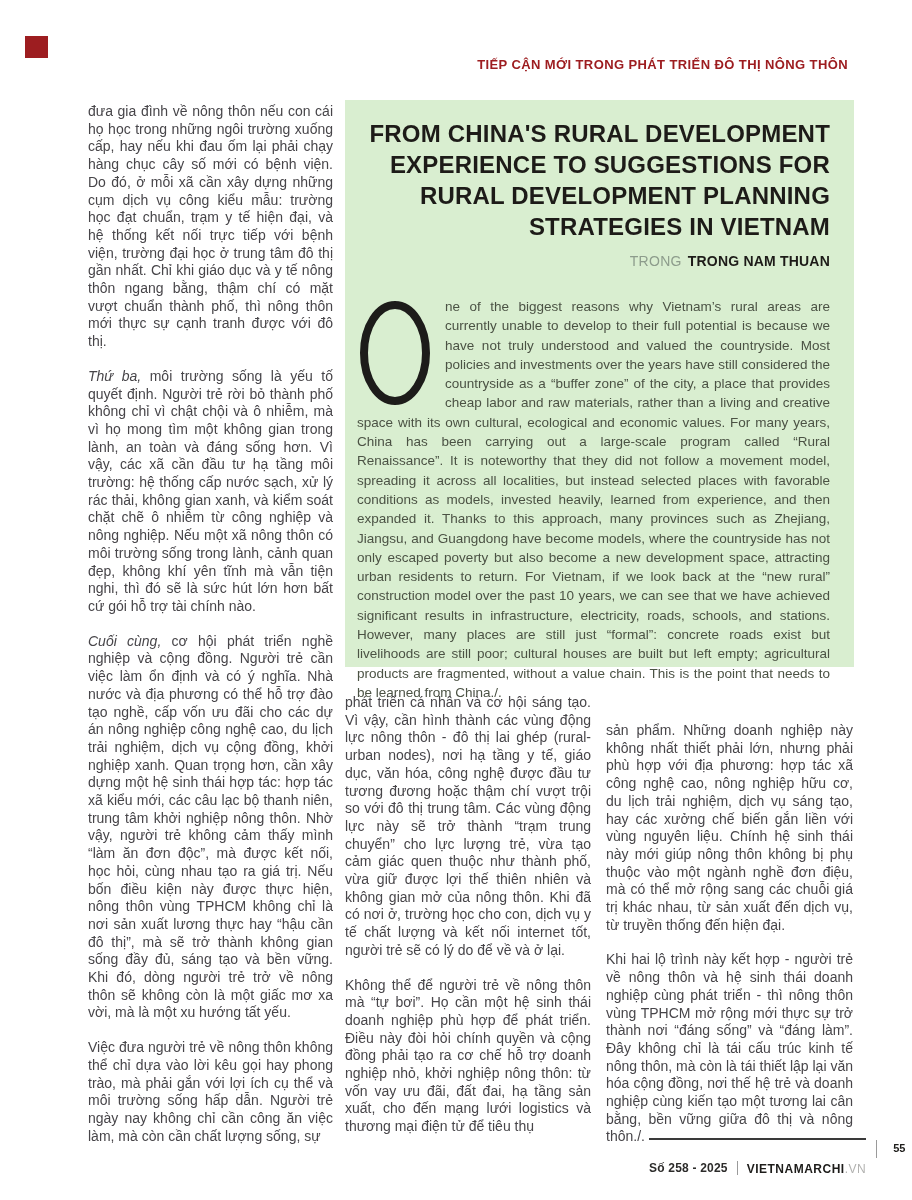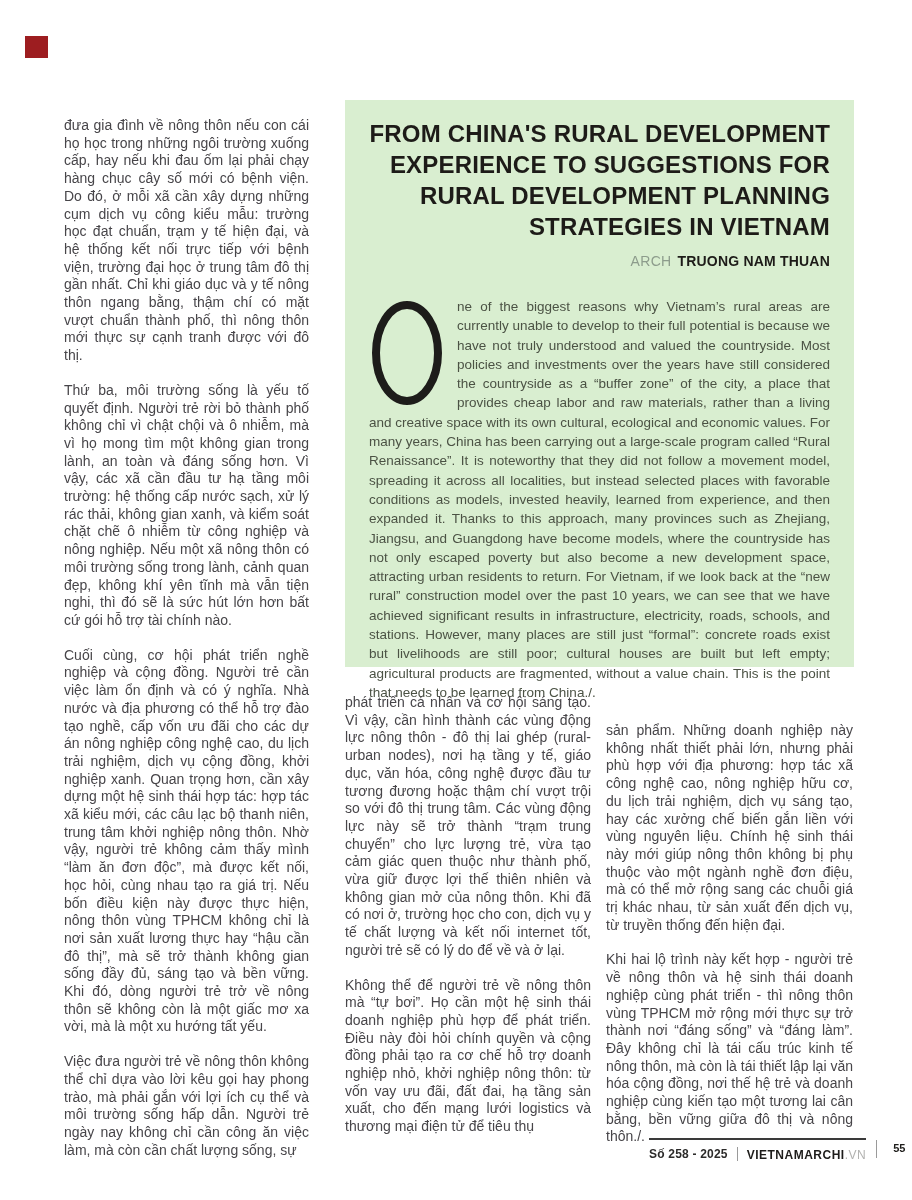--- a/index.html
+++ b/index.html
@@ -17,78 +17,79 @@
     font-size:13px; font-weight:bold; color:#9d1d20; letter-spacing:0.4px;
   }
 
   
   .col {
     position:absolute; color:#474549; font-size:14px; line-height:17.7px;
     text-align:justify;
   }
   .col p { margin:0 0 17px 0; }
   .col p:last-child { margin-bottom:0; }
-  .lead { }
+  .lead { font-style:italic; }
 
-  .col-left  { left:64px;  top:103px; width:245px;margin-top:14px; }
+  .col-left  { left:88px;  top:103px; width:245px; }
   .col-mid   { left:345px; top:694px; width:246px; }
   .col-right { left:606px; top:722px; width:247px; }
 
   
   .green-box {
     position:absolute; left:345px; top:100px; width:509px; height:567px;
-    background:#d9eed0; box-sizing:border-box; padding:18px 24px 0 24px;
+    background:#d9eed0; box-sizing:border-box; padding:18px 24px 0 12px;
   }
   .gb-title {
     margin:0; text-align:right; font-size:24px; line-height:31px;
     font-weight:bold; color:#1d1b18; white-space:pre-line; letter-spacing:0.2px;
   }
   .gb-byline { text-align:right; margin-top:11px; font-size:14px; color:#1d1b18; }
   .gb-byline .arch { color:#8d9c8c; font-weight:normal; letter-spacing:0.3px; margin-right:6px; }
   .gb-byline .author { font-weight:bold; letter-spacing:0.2px; }
   .gb-body {
     margin-top:28px; font-size:13.5px; line-height:19.3px; color:#4b5244;
     text-align:justify;
   }
   .drop-cap { float:left; margin:3px 14px 0 2px; }
   .drop-cap svg { display:block; }
 
   
   .footer { position:absolute; left:649px; top:1138px; display:flex; align-items:flex-start; }
-  .footer-left { display:flex; align-items:center; border-top:2px solid #3a3a3a; padding-top:5px; }
+  .footer-left { display:flex; align-items:center; border-top:2px solid #3a3a3a; padding-top:19px; }
   .f-issue { font-size:12px; font-weight:bold; color:#2c2b2a; letter-spacing:0.2px; white-space:nowrap; }
   .f-sep  { width:1px; height:14px; background:#9a9a9a; margin:0 9px; }
   .f-brand { white-space:nowrap; }
   .f-brand b { font-size:12px; color:#1d1c1a; letter-spacing:0.5px; }
   .f-suffix { font-size:12px; color:#b2b2b0; letter-spacing:0.5px; }
   .f-sep2 { width:1px; height:18px; background:#9a9a9a; margin:2px 10px 0 10px; }
   .f-page { font-size:11px; font-weight:bold; color:#1d1c1a; padding-top:4px;margin-left:6px; }
 </style>
 </head>
 <body>
 
 <div class="page">
 
   <div class="red-square"></div>
 
+  <div class="section-title">TIẾP CẬN MỚI TRONG PHÁT TRIỂN ĐÔ THỊ NÔNG THÔN</div>
 
   <div class="col col-left">
     <p><span>đưa gia đình về nông thôn nếu con cái họ học trong những ngôi trường xuống cấp, hay nếu khi đau ốm lại phải chạy hàng chục cây số mới có bệnh viện. Do đó, ở mỗi xã cần xây dựng những cụm dịch vụ công kiểu mẫu: trường học đạt chuẩn, trạm y tế hiện đại, và hệ thống kết nối trực tiếp với bệnh viện, trường đại học ở trung tâm đô thị gần nhất. Chỉ khi giáo dục và y tế nông thôn ngang bằng, thậm chí có mặt vượt chuẩn thành phố, thì nông thôn mới thực sự cạnh tranh được với đô thị.</span></p>
     <p><span class="lead">Thứ ba,</span><span> môi trường sống là yếu tố quyết định. Người trẻ rời bỏ thành phố không chỉ vì chật chội và ô nhiễm, mà vì họ mong tìm một không gian trong lành, an toàn và đáng sống hơn. Vì vậy, các xã cần đầu tư hạ tầng môi trường: hệ thống cấp nước sạch, xử lý rác thải, không gian xanh, và kiểm soát chặt chẽ ô nhiễm từ công nghiệp và nông nghiệp. Nếu một xã nông thôn có môi trường sống trong lành, cảnh quan đẹp, không khí yên tĩnh mà vẫn tiện nghi, thì đó sẽ là sức hút lớn hơn bất cứ gói hỗ trợ tài chính nào.</span></p>
     <p><span class="lead">Cuối cùng,</span><span> cơ hội phát triển nghề nghiệp và cộng đồng. Người trẻ cần việc làm ổn định và có ý nghĩa. Nhà nước và địa phương có thể hỗ trợ đào tạo nghề, cấp vốn ưu đãi cho các dự án nông nghiệp công nghệ cao, du lịch trải nghiệm, dịch vụ cộng đồng, khởi nghiệp xanh. Quan trọng hơn, cần xây dựng một hệ sinh thái hợp tác: hợp tác xã kiểu mới, các câu lạc bộ thanh niên, trung tâm khởi nghiệp nông thôn. Nhờ vậy, người trẻ không cảm thấy mình “làm ăn đơn độc”, mà được kết nối, học hỏi, cùng nhau tạo ra giá trị. Nếu bốn điều kiện này được thực hiện, nông thôn vùng TPHCM không chỉ là nơi sản xuất lương thực hay “hậu cần đô thị”, mà sẽ trở thành không gian sống đầy đủ, sáng tạo và bền vững. Khi đó, dòng người trẻ trở về nông thôn sẽ không còn là một giấc mơ xa vời, mà là một xu hướng tất yếu.</span></p>
     <p><span>Việc đưa người trẻ về nông thôn không thể chỉ dựa vào lời kêu gọi hay phong trào, mà phải gắn với lợi ích cụ thể và môi trường sống hấp dẫn. Người trẻ ngày nay không chỉ cần công ăn việc làm, mà còn cần chất lượng sống, sự</span></p>
   </div>
 
   <div class="green-box">
     <h1 class="gb-title">FROM CHINA'S RURAL DEVELOPMENT
 EXPERIENCE TO SUGGESTIONS FOR
 RURAL DEVELOPMENT PLANNING
 STRATEGIES IN VIETNAM</h1>
     <div class="gb-byline">
-      <span class="arch">ARCH</span><span class="author">TRUONG NAM THUAN</span>
+      <span class="arch">TRONG</span><span class="author">TRONG NAM THUAN</span>
     </div>
     <div class="gb-body">
       <span class="drop-cap">
         <svg width="72" height="106" viewBox="0 0 72 106">
           <ellipse cx="36" cy="53" rx="31" ry="48" fill="none" stroke="#1d1c1a" stroke-width="8"></ellipse>
         </svg>
       </span><span>ne of the biggest reasons why Vietnam’s rural areas are currently unable to develop to their full potential is because we have not truly understood and valued the countryside. Most policies and investments over the years have still considered the countryside as a “buffer zone” of the city, a place that provides cheap labor and raw materials, rather than a living and creative space with its own cultural, ecological and economic values. For many years, China has been carrying out a large-scale program called “Rural Renaissance”. It is noteworthy that they did not follow a movement model, spreading it across all localities, but instead selected places with favorable conditions as models, invested heavily, learned from experience, and then expanded it. Thanks to this approach, many provinces such as Zhejiang, Jiangsu, and Guangdong have become models, where the countryside has not only escaped poverty but also become a new development space, attracting urban residents to return. For Vietnam, if we look back at the “new rural” construction model over the past 10 years, we can see that we have achieved significant results in infrastructure, electricity, roads, schools, and stations. However, many places are still just “formal”: concrete roads exist but livelihoods are still poor; cultural houses are built but left empty; agricultural products are fragmented, without a value chain. This is the point that needs to be learned from China./.</span>
     </div>
   </div>
 

